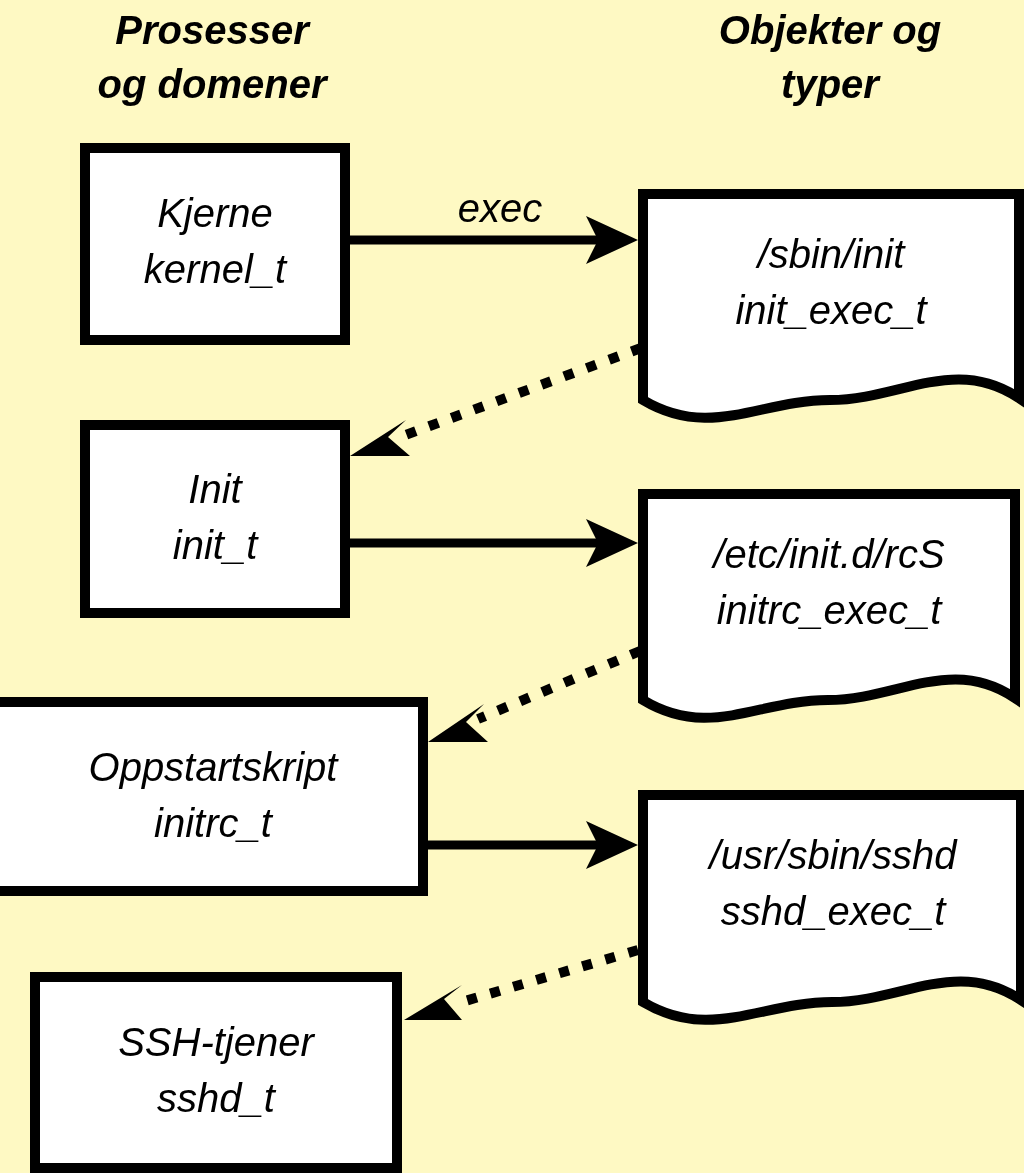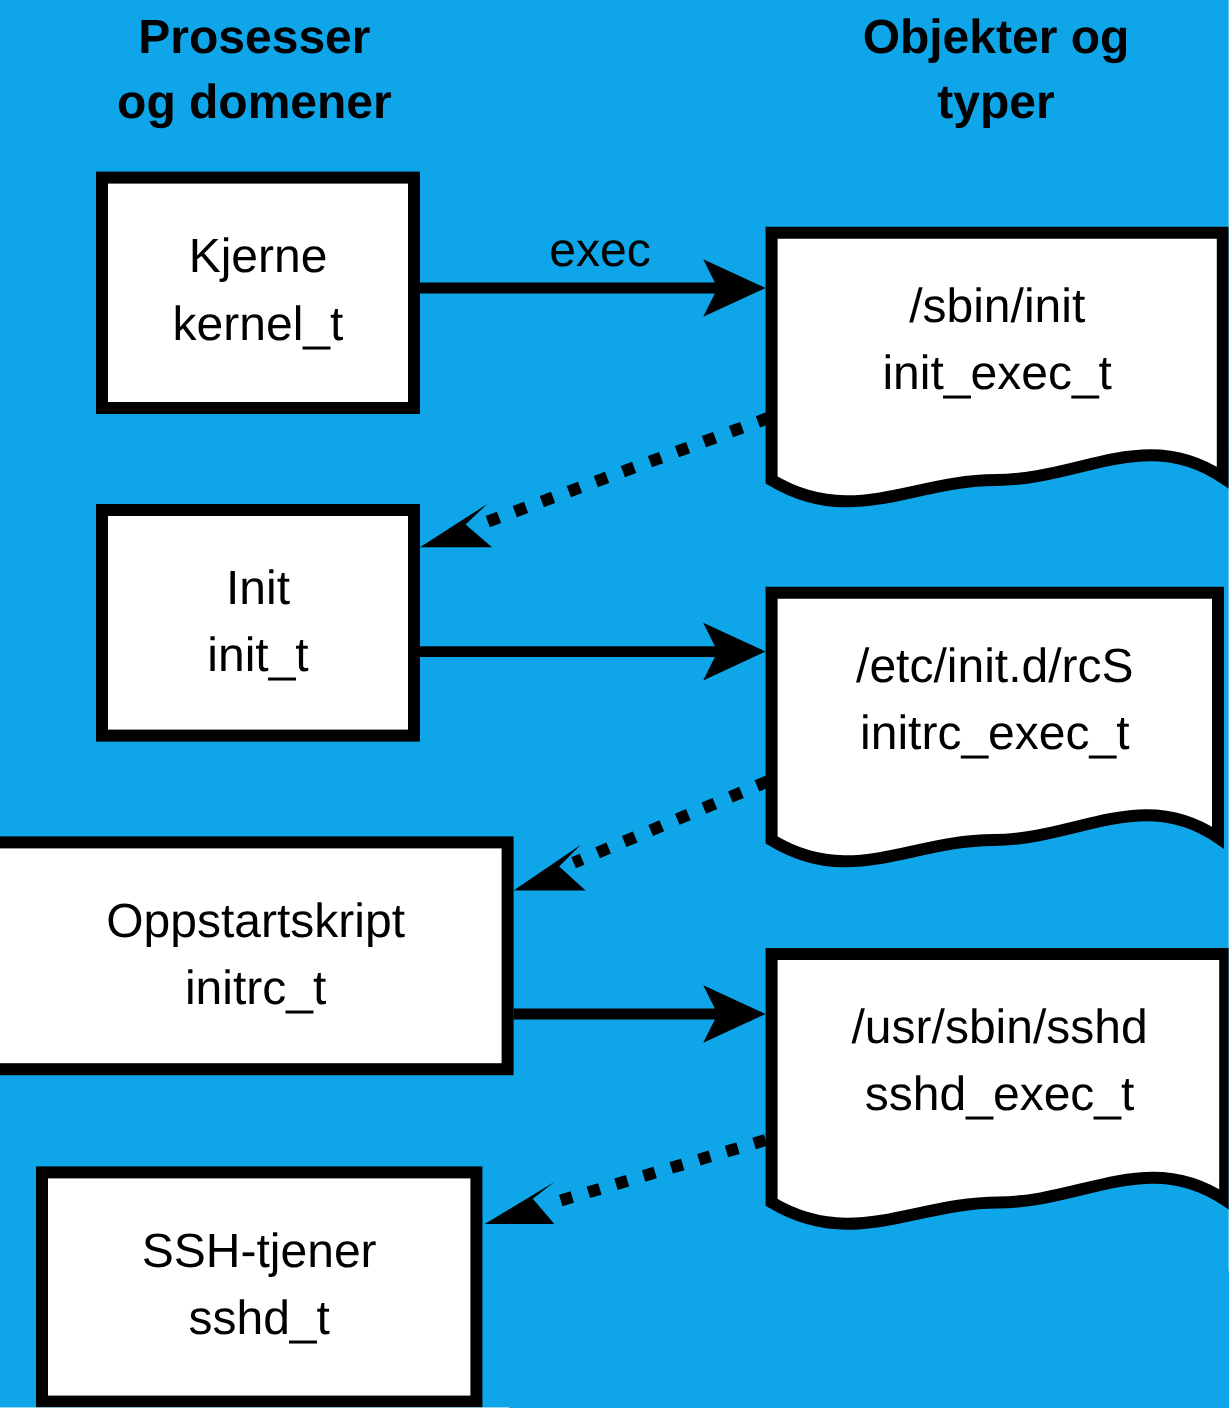--- a/index.html
+++ b/index.html
@@ -10,21 +10,22 @@
   body {
     width: 1024px;
     height: 1173px;
     font-family: "Liberation Sans", sans-serif;
     overflow: hidden;
   }
   #diagram-root {
     position: relative;
     width: 1024px;
     height: 1173px;
-    background: #0ea5e9;
+    background: #fef9c3;
+    font-style: italic;
   }
   svg.diagram-canvas {
     display: block;
     width: 1024px;
     height: 1173px;
   }
   .col-header {
     font-family: "Liberation Sans", sans-serif;
     font-weight: bold;
     font-size: 40px;

